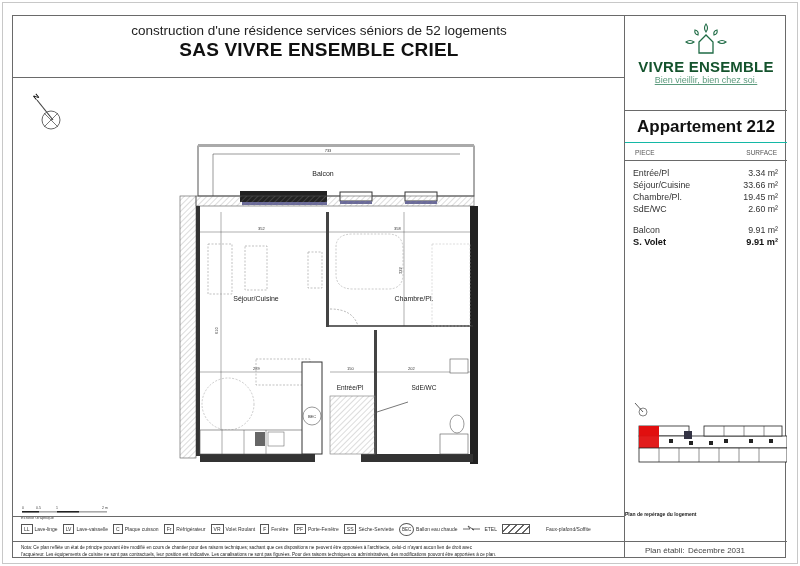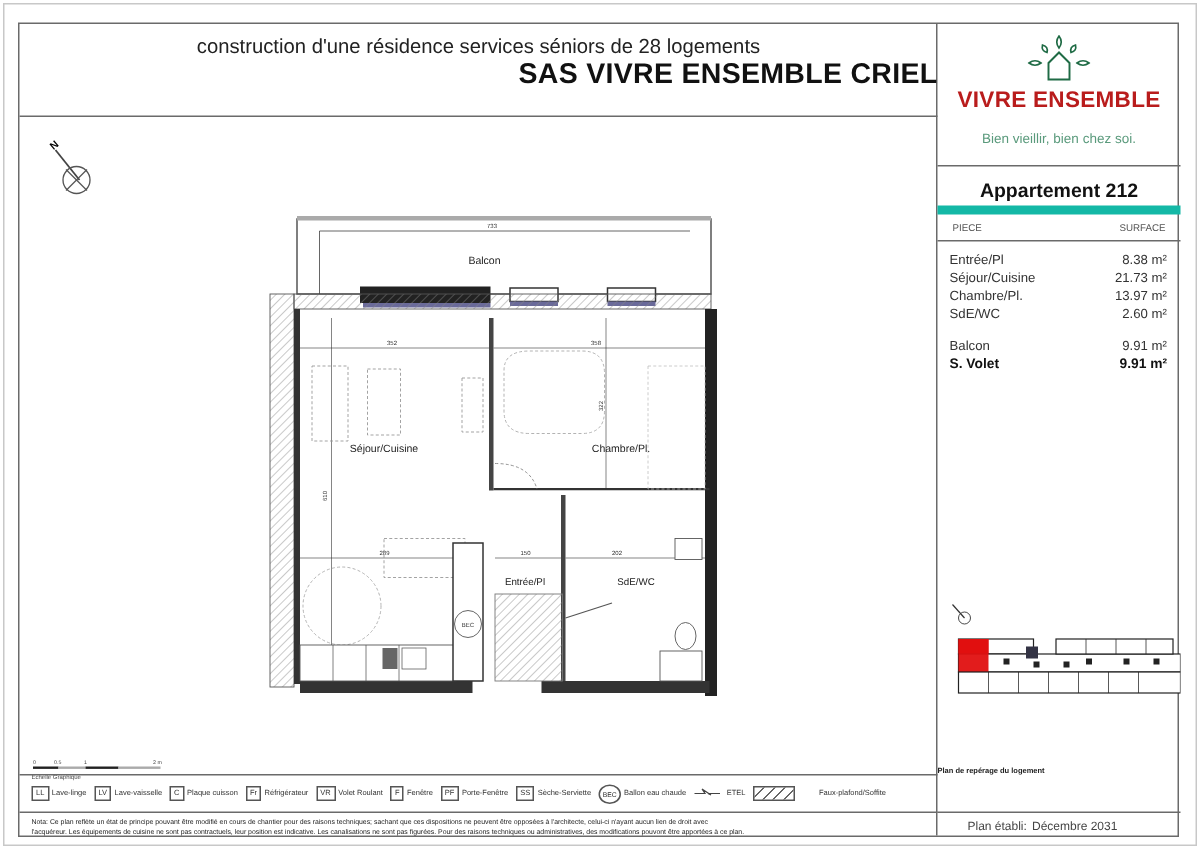--- a/index.html
+++ b/index.html
@@ -3,37 +3,37 @@
 <meta charset="utf-8">
 <style>
   * { box-sizing: border-box; margin: 0; padding: 0; }
   html, body { width: 800px; height: 566px; background: #ffffff; overflow: hidden; }
   body { font-family: "Liberation Sans", sans-serif; color: #1a1a1a; position: relative; }
   .outer-frame { position: absolute; left: 2px; top: 2px; width: 796px; height: 562px; border: 1px solid #c8c8c8; }
   .sheet { position: absolute; left: 12px; top: 15px; width: 774px; height: 543px; border: 1px solid #6a6a6a; }
   .main { position: absolute; left: 0; top: 0; width: 612px; height: 100%; border-right: 1px solid #6a6a6a; }
   .header { position: absolute; left: 0; top: 0; width: 612px; height: 62px; border-bottom: 1px solid #6a6a6a; text-align: center; }
   .header .subtitle { font-size: 13.5px; margin-top: 7px; color: #222; }
-  .header .title { font-size: 19px; font-weight: bold; margin-top: 1px; letter-spacing: 0.2px; color: #111; text-align: right; }
+  .header .title { font-size: 19px; font-weight: bold; margin-top: 1px; letter-spacing: 0.2px; color: #111; }
   .compass { position: absolute; left: 18px; top: 74px; width: 34px; height: 44px; }
   .plan { position: absolute; left: 165px; top: 118px; width: 300px; height: 330px; }
   .scale { position: absolute; left: 6px; top: 488px; width: 100px; height: 20px; }
   .scale-label { position: absolute; left: 8px; top: 499px; font-size: 4px; color: #444; }
   .legend { position: absolute; left: 0; top: 500px; width: 612px; height: 25px; border-top: 1px solid #6a6a6a; display: flex; align-items: center; padding-left: 8px; gap: 5px; font-size: 5px; color: #333; }
   .legend .key { display: inline-flex; align-items: center; gap: 2px; }
   .legend .box { border: 1px solid #555; padding: 1px 2px; font-size: 5px; }
   .legend .circ { border: 1px solid #555; border-radius: 50%; width: 15px; height: 13px; display: inline-flex; align-items: center; justify-content: center; font-size: 4.5px; }
   .legend .hatch { width: 28px; height: 10px; border: 1px solid #555; background: repeating-linear-gradient(135deg, #fff 0 4px, #666 4px 5px); }
   .note { position: absolute; left: 0; top: 525px; width: 612px; height: 18px; border-top: 1px solid #6a6a6a; font-size: 4.6px; line-height: 6.5px; padding: 3px 0 0 8px; color: #222; }
   .side { position: absolute; left: 612px; top: 0; width: 162px; height: 100%; }
   .logo { position: absolute; left: 0; top: 0; width: 162px; height: 95px; border-bottom: 1px solid #6a6a6a; text-align: center; }
   .logo svg { display: block; margin: 6px auto 0; }
-  .logo .brand { font-size: 15px; font-weight: bold; color: #b91c1c; margin-top: 2px; letter-spacing: 0.2px; }
-  .logo .tagline { font-size: 9px; color: #5a9a7c; margin-top: 12px; }
-  .apt { position: absolute; left: 0; top: 95px; width: 162px; height: 32px; border-bottom: 6px solid #14b8a6; text-align: center; font-size: 13px; font-weight: bold; line-height: 32px; color: #111; }
+  .logo .brand { font-size: 15px; font-weight: bold; color: #14532d; margin-top: 2px; letter-spacing: 0.2px; }
+  .logo .tagline { font-size: 9px; color: #5a9a7c; margin-top: 0; text-decoration: underline; }
+  .apt { position: absolute; left: 0; top: 95px; width: 162px; height: 32px; border-bottom: 1px solid #14b8a6; text-align: center; font-size: 17px; font-weight: bold; line-height: 32px; color: #111; }
   .tbl-head { position: absolute; left: 0; top: 127px; width: 162px; height: 18px; border-bottom: 1px solid #6a6a6a; font-size: 6.5px; color: #555; }
   .tbl-head span { position: absolute; top: 6px; }
   .rows { position: absolute; left: 0; top: 152px; width: 162px; }
   .row { position: relative; height: 12px; font-size: 8.8px; color: #333; }
   .row .l { position: absolute; left: 8px; }
   .row .r { position: absolute; right: 9px; }
   .row.bold { font-weight: bold; color: #111; font-size: 9.2px; }
   .gap { height: 9px; }
   .keyplan { position: absolute; left: 4px; top: 385px; width: 158px; height: 70px; }
   .keyplan-label { position: absolute; left: 0; top: 495px; font-size: 5px; color: #222; font-weight: bold; }
@@ -44,21 +44,21 @@
 </head>
 <body>
 
 <div class="outer-frame"></div>
 
 <div class="sheet">
 
   <div class="main">
 
     <div class="header">
-      <div class="subtitle">construction d'une résidence services séniors de 28 logements</div>
+      <div class="subtitle">construction d'une résidence services séniors de 52 logements</div>
       <div class="title">SAS VIVRE ENSEMBLE CRIEL</div>
     </div>
 
     <svg class="compass" viewBox="0 0 34 44">
       <text x="2" y="9" font-size="7" font-weight="bold" font-family="Liberation Sans, sans-serif" transform="rotate(-40 5 6)">N</text>
       <line x1="6" y1="10" x2="22" y2="30" stroke="#444" stroke-width="1.2"></line>
       <circle cx="20" cy="30" r="9" fill="none" stroke="#555" stroke-width="0.9"></circle>
       <line x1="13" y1="23" x2="27" y2="37" stroke="#555" stroke-width="0.8"></line>
       <line x1="27" y1="23" x2="13" y2="37" stroke="#555" stroke-width="0.8"></line>
     </svg>
@@ -227,29 +227,29 @@
     <div class="apt">Appartement 212</div>
 
     <div class="tbl-head">
       <span style="left:10px">PIECE</span>
       <span style="right:10px">SURFACE</span>
     </div>
 
     <div class="rows">
       <div class="row">
           <span class="l">Entrée/Pl</span>
-          <span class="r">8.38 m²</span>
+          <span class="r">3.34 m²</span>
         </div>
       <div class="row">
           <span class="l">Séjour/Cuisine</span>
-          <span class="r">21.73 m²</span>
+          <span class="r">33.66 m²</span>
         </div>
       <div class="row">
           <span class="l">Chambre/Pl.</span>
-          <span class="r">13.97 m²</span>
+          <span class="r">19.45 m²</span>
         </div>
       <div class="row">
           <span class="l">SdE/WC</span>
           <span class="r">2.60 m²</span>
         </div>
       <div class="gap"></div>
       <div class="row">
           <span class="l">Balcon</span>
           <span class="r">9.91 m²</span>
         </div>

